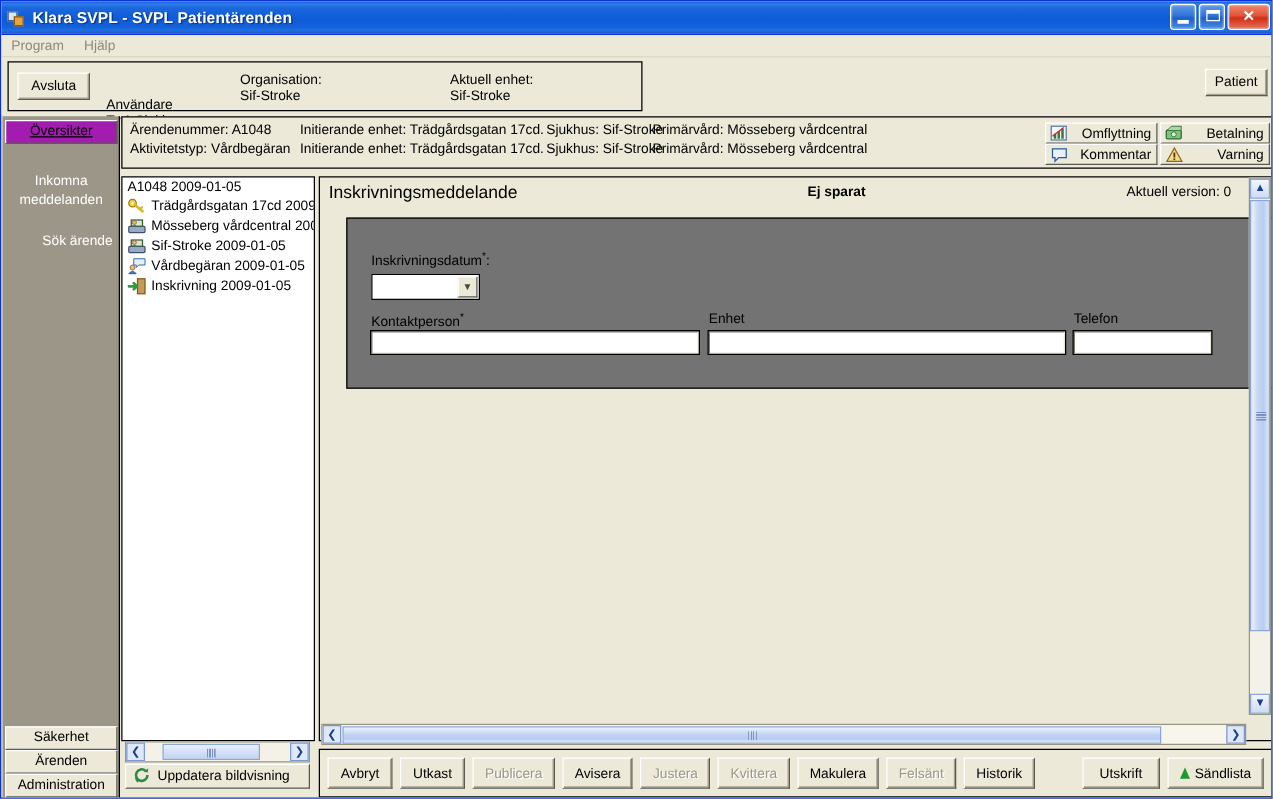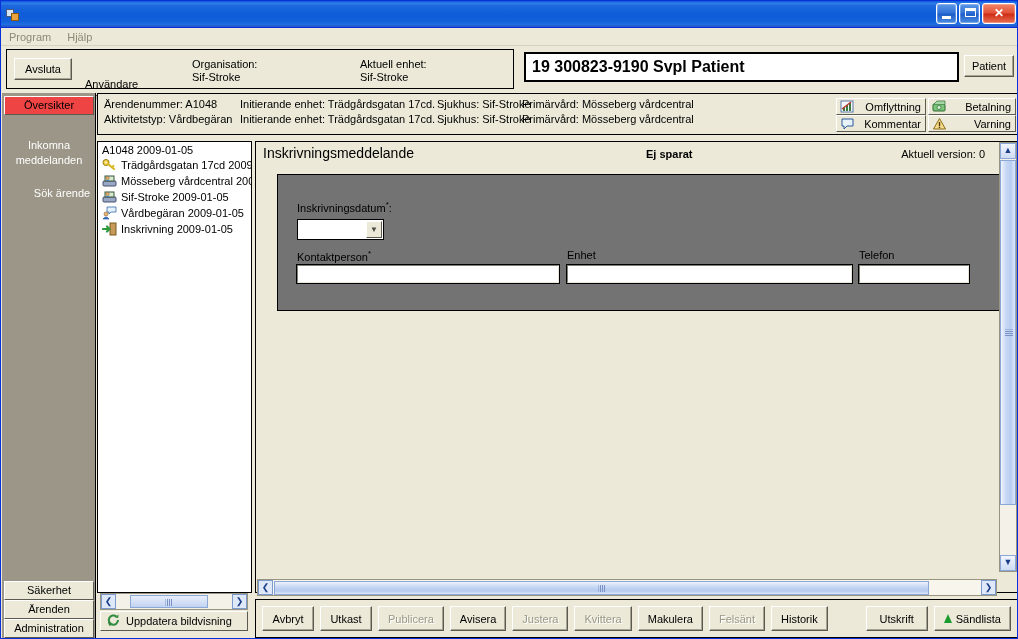--- a/index.html
+++ b/index.html
@@ -93,24 +93,25 @@
   }
 
   
   .sidebar {
     position:absolute; left:1px; top:92px; width:94px; height:545px;
     background:#9b9687; border-right:1px solid #000;
   }
   .nav-tab {
     position:absolute; left:2px; width:90px; height:19px; line-height:17px;
     text-align:center; font-size:11px; color:#000;
-    background:#ef4444;
+    background:#a21caf;
     border-top:1px solid #ffffff; border-left:1px solid #ffffff;
     border-right:1px solid #5a5a50; border-bottom:1px solid #5a5a50;
     cursor:default;
+    text-decoration:underline;
   }
   .nav-link {
     position:absolute; left:0; width:94px; text-align:center;
     font-size:11px; color:#ffffff; cursor:default; line-height:15px;
   }
   .nav-bottom {
     position:absolute; left:2px; width:90px; height:19px; line-height:17px;
     text-align:center; font-size:11px; color:#000; background:#ece9d8;
     border-top:1px solid #ffffff; border-left:1px solid #ffffff;
     border-right:1px solid #5a5a50; border-bottom:1px solid #5a5a50;
@@ -252,20 +253,21 @@
 </head>
 <body>
 
 <div id="app">
 
   <div class="titlebar">
     <div class="tb-icon">
       <div class="sq1"></div>
         <div class="sq2"></div>
     </div>
+    <div class="tb-title">Klara SVPL - SVPL Patientärenden</div>
     <div class="tb-buttons">
       <div class="tb-btn">
           <div class="minbar"></div>
         </div>
       <div class="tb-btn">
           <div class="maxbox"></div>
         </div>
       <div class="tb-btn close">
           <div class="g">✕</div>
         </div>
@@ -286,21 +288,20 @@
       </div>
       <div class="infocol" style="left:185px; top:8px;">
         <div class="l1">Organisation:</div>
         <div class="l2">Sif-Stroke</div>
       </div>
       <div class="infocol" style="left:353px; top:8px;">
         <div class="l1">Aktuell enhet:</div>
         <div class="l2">Sif-Stroke</div>
       </div>
     </div>
-    <div class="patientfield">19 300823-9190 Svpl Patient</div>
   </div>
   <div class="btn3d patientbtn">Patient</div>
 
   <div class="sidebar">
     <div class="nav-tab" style="top:3px;">Översikter</div>
     <div class="nav-link" style="top:45px;">Inkomna</div>
     <div class="nav-link" style="top:60px;">meddelanden</div>
     <div class="nav-link" style="top:93px;margin-left:13px;">Sök ärende</div>
 
     <div class="nav-bottom" style="top:488px;">Säkerhet</div>

